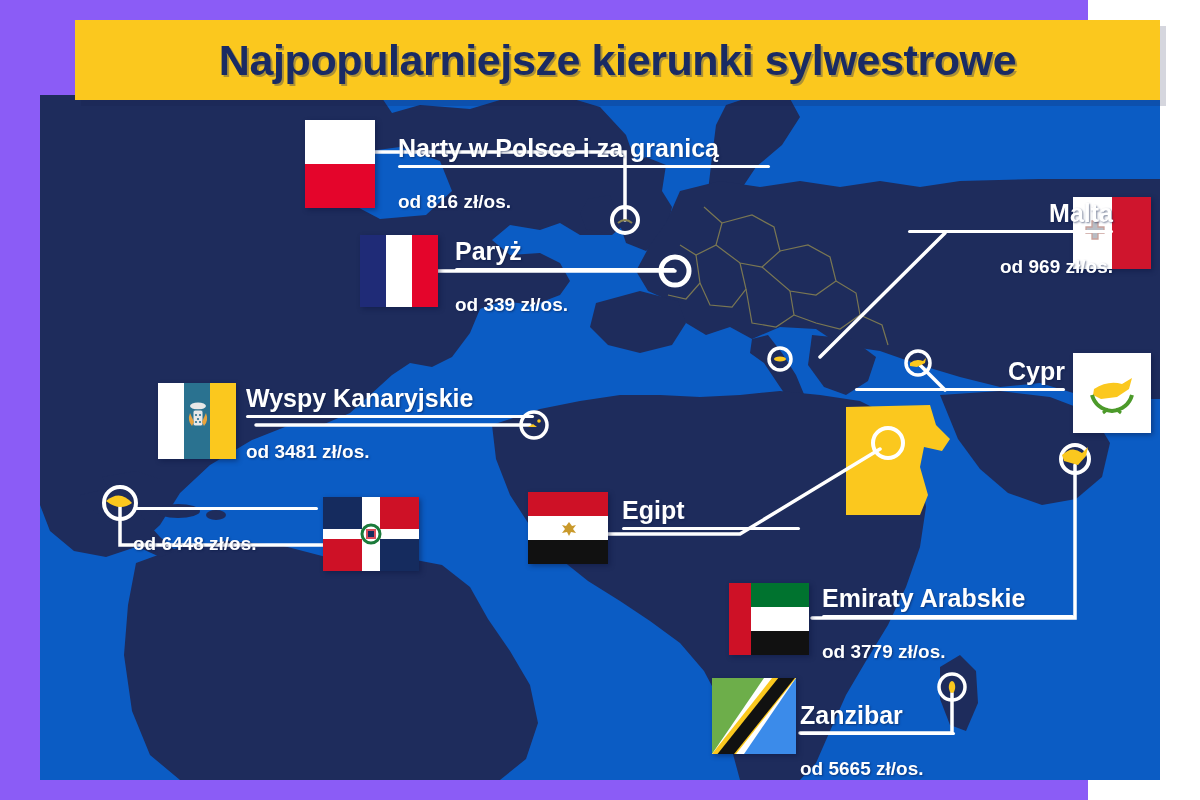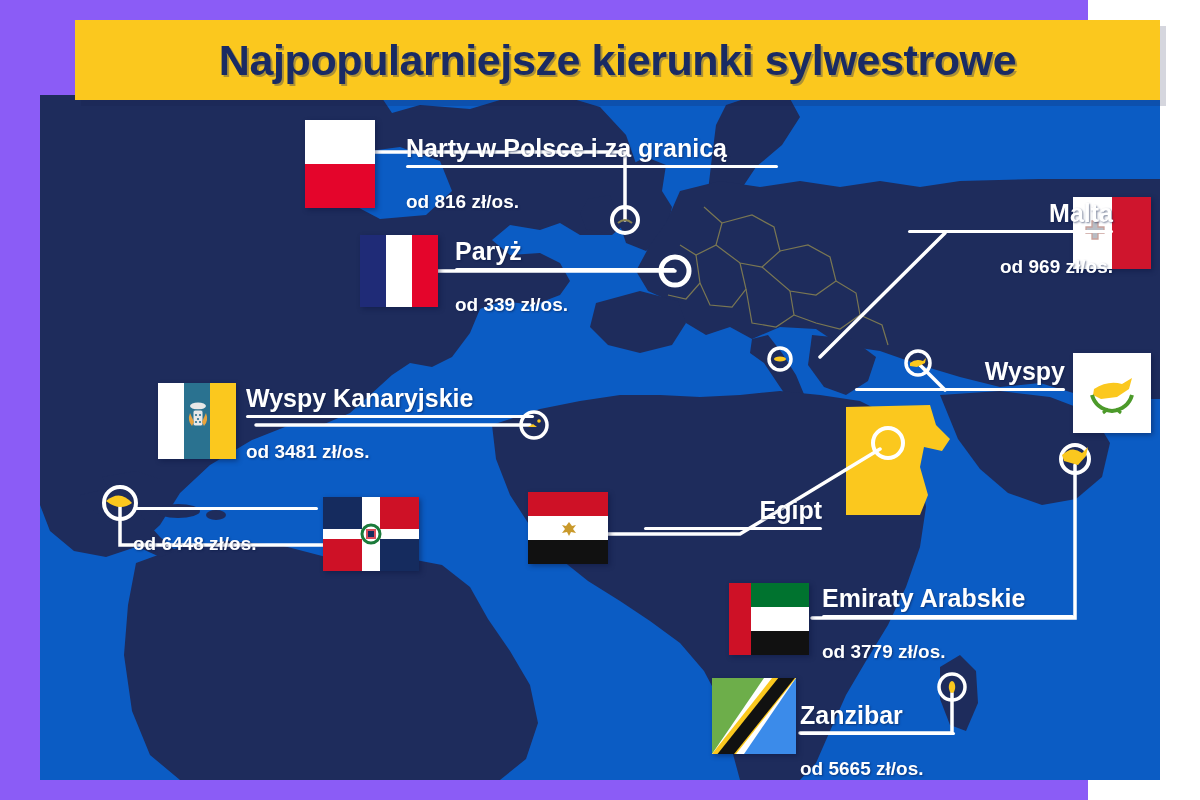--- a/index.html
+++ b/index.html
@@ -267,56 +267,56 @@
 
   <div class="flag" style="left:712px;top:678px;width:84px;height:76px;">
     <svg viewBox="0 0 84 76" width="84" height="76">
       <path d="M0,0 L52,0 L0,76z" fill="#6DAE4A"></path>
       <path d="M84,76 L32,76 L84,0z" fill="#3B8BEA"></path>
       <path d="M60,0 L84,0 L24,76 L0,76z" fill="#FBC81E"></path>
       <path d="M66,0 L84,0 L18,76 L0,76z" fill="#111111" transform="scale(0.92,1) translate(6,0)"></path>
     </svg>
   </div>
 
-  <div class="callout" style="left:398px;top:135px;width:372px;margin-left:8px;">
+  <div class="callout" style="left:398px;top:135px;width:372px;">
     <div class="cname">Narty w Polsce i za granicą</div>
     <div class="rule"></div>
     <div class="cprice">od 816 zł/os.</div>
   </div>
 
   <div class="callout" style="left:455px;top:238px;width:220px;">
     <div class="cname">Paryż</div>
     <div class="rule"></div>
 
     <div class="cprice">od 339 zł/os.</div>
   </div>
 
   <div class="callout align-right" style="left:908px;top:200px;width:205px;">
     <div class="cname">Malta</div>
     <div class="rule"></div>
     <div class="cprice">od 969 zł/os.</div>
   </div>
 
   <div class="callout align-right" style="left:855px;top:358px;width:210px;">
-    <div class="cname">Wyspy</div>
+    <div class="cname">Cypr</div>
     <div class="rule"></div>
   </div>
 
   <div class="callout" style="left:246px;top:385px;width:288px;">
     <div class="cname">Wyspy Kanaryjskie</div>
     <div class="rule"></div>
     <div class="cprice">od 3481 zł/os.</div>
   </div>
 
   <div class="callout" style="left:133px;top:503px;width:185px;">
     <div class="rule"></div>
     <div class="cprice">od 6448 zł/os.</div>
   </div>
 
-  <div class="callout" style="left:644px;top:497px;width:178px;text-align:right;">
+  <div class="callout" style="left:622px;top:497px;width:178px;">
     <div class="cname">Egipt</div>
     <div class="rule"></div>
   </div>
 
   <div class="callout" style="left:822px;top:585px;width:252px;">
     <div class="cname">Emiraty Arabskie</div>
     <div class="rule"></div>
     <div class="cprice">od 3779 zł/os.</div>
   </div>
 

